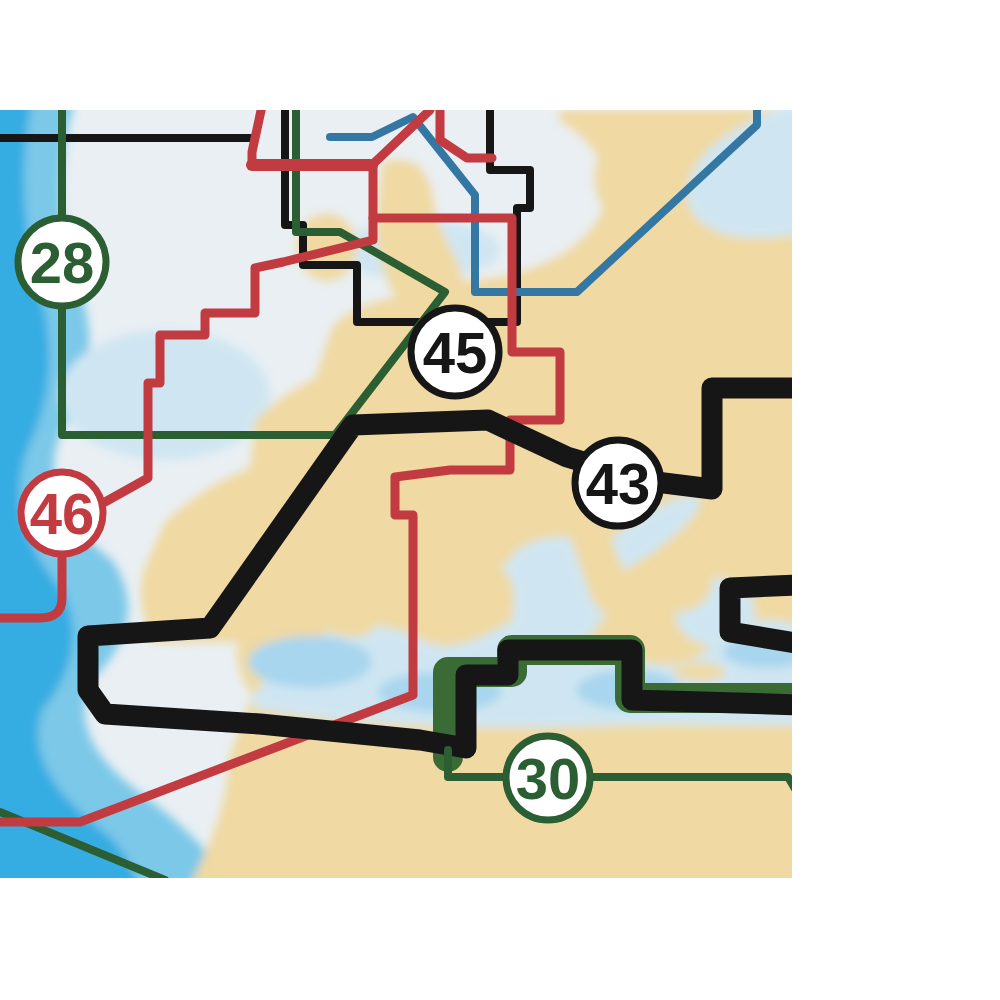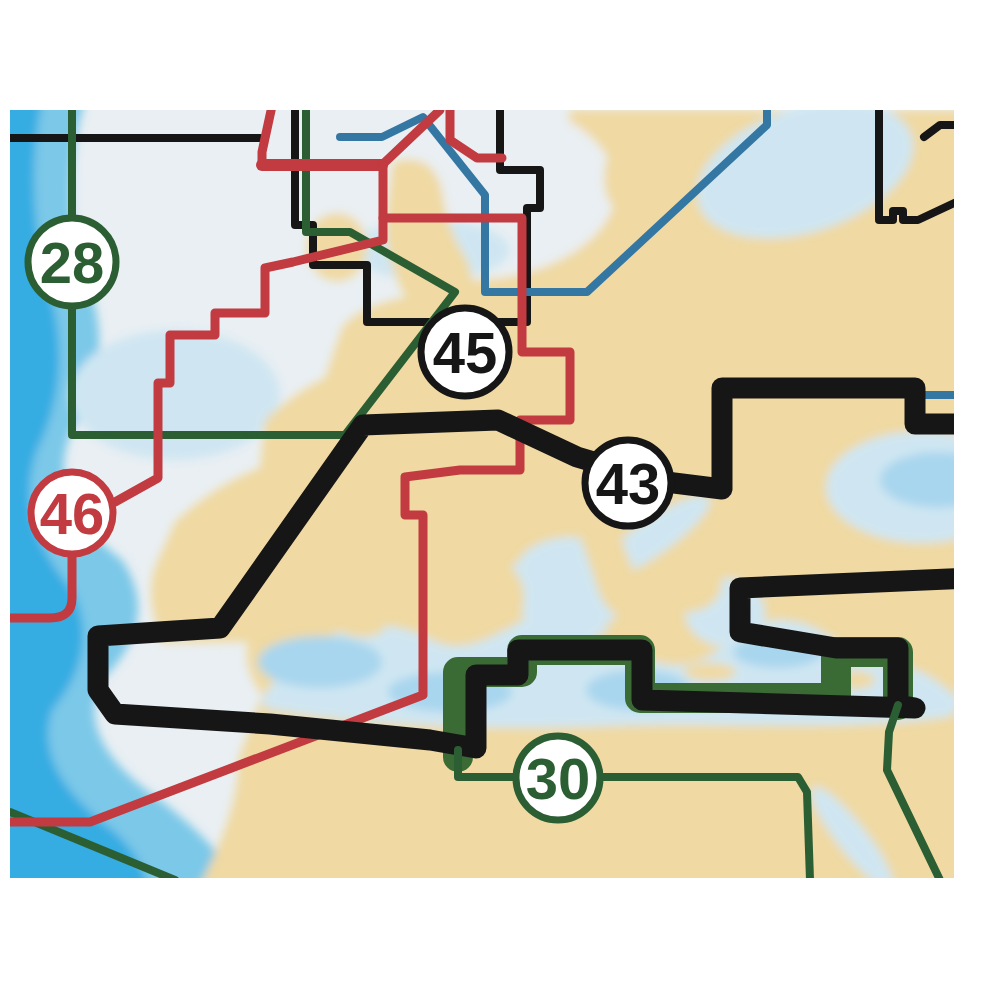--- a/index.html
+++ b/index.html
@@ -1,17 +1,17 @@
 <!DOCTYPE html>
 <html><head>
 <meta charset="utf-8">
 <style>
   html,body{margin:0;padding:0;background:#ffffff;}
-  .stage{width:944px;height:1000px;position:relative;background:#ffffff;overflow:hidden;
-         font-family:"Liberation Sans", sans-serif;padding-left:10px;}
+  .stage{width:792px;height:1000px;position:relative;background:#ffffff;overflow:hidden;
+         font-family:"Liberation Sans", sans-serif;}
   svg{display:block;}
   .badge-text{font-family:"Liberation Sans", sans-serif;font-weight:bold;font-size:58px;}
 </style>
 </head>
 <body>
 
 <div class="stage">
 <svg width="1000" height="1000" viewBox="0 0 1000 1000">
   <defs>
     <filter id="soft" x="-10%" y="-10%" width="120%" height="120%">

